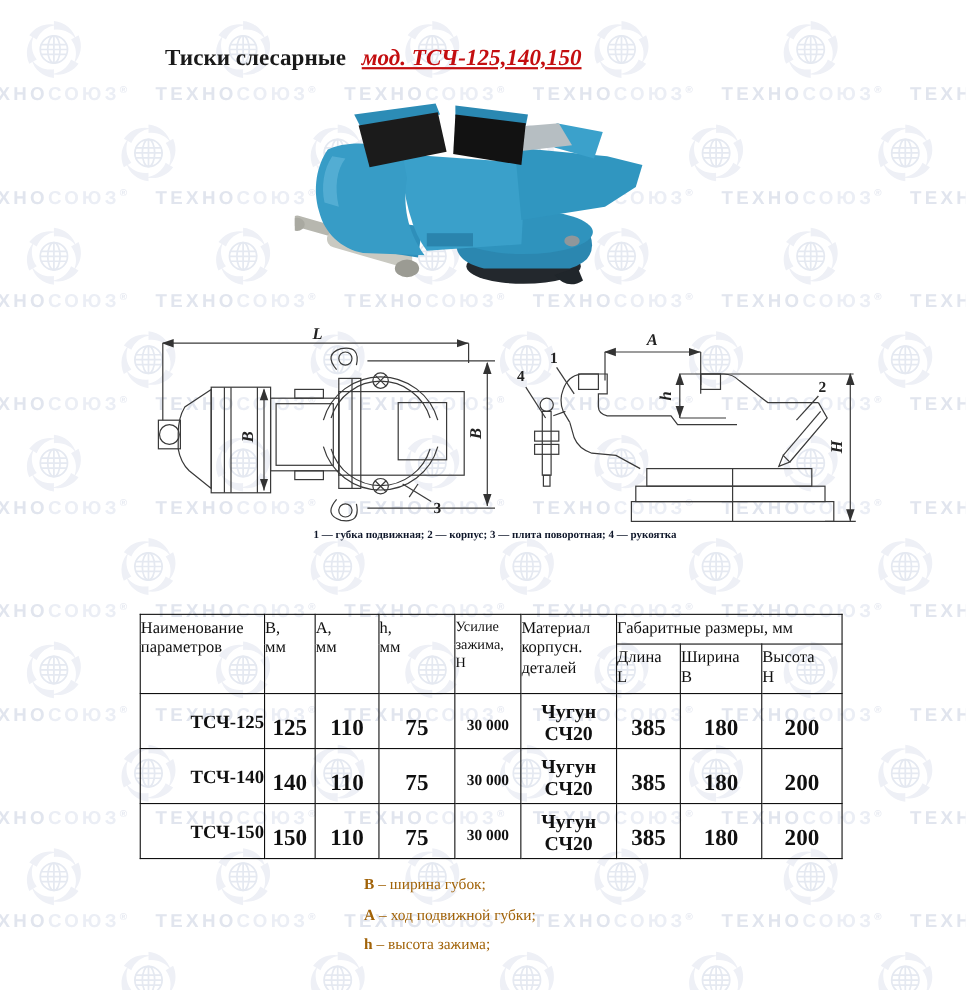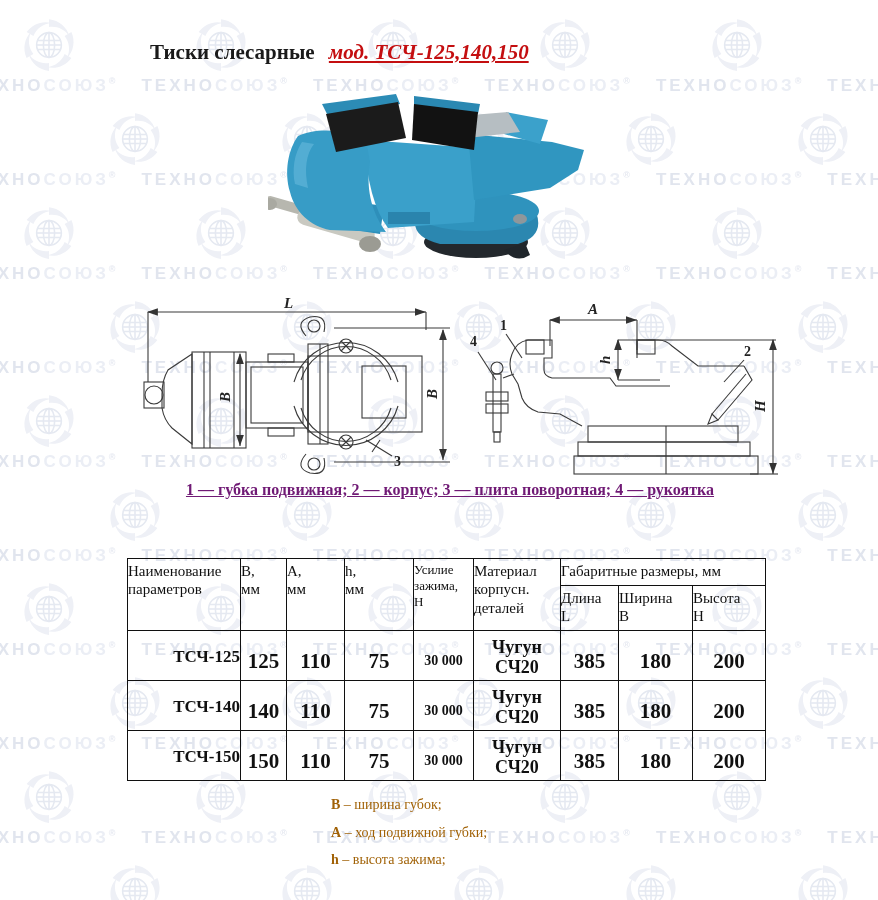--- a/index.html
+++ b/index.html
@@ -17,21 +17,21 @@
   .wm-globe { position:absolute; z-index:0; width:54px; height:54px; }
 
   
   .title { position:absolute; top:40px; left:150px; width:500px; text-align:left;
            font-size:21px; font-weight:bold; z-index:2; white-space:nowrap; color:#1a1a1a; }
   .title .model { color:#c40e10; font-style:italic; text-decoration:underline; margin-left:9px; }
 
   
   .abs { position:absolute; z-index:2; }
   .caption { position:absolute; top:481px; left:120px; width:660px; text-align:center;
-             font-weight:bold; font-size:16px; z-index:2; color:#701a75;text-decoration:underline; }
+             font-weight:bold; font-size:10px; z-index:2; color:#0f172a; }
 
   
   table.spec { position:absolute; top:558px; left:127px; width:638px; border-collapse:collapse;
                table-layout:fixed; z-index:2; color:#101010; }
   table.spec th, table.spec td { border:1.6px solid #101010; padding:0; overflow:hidden; }
   table.spec thead th { font-weight:normal; font-size:15px; vertical-align:top; padding-top:3px;
                         line-height:1.22; white-space:pre-line; text-align:left; }
   table.spec thead th.small { font-size:13px; }
   table.spec thead tr.r1 { height:27px; }
   table.spec thead tr.r2 { height:45px; }

